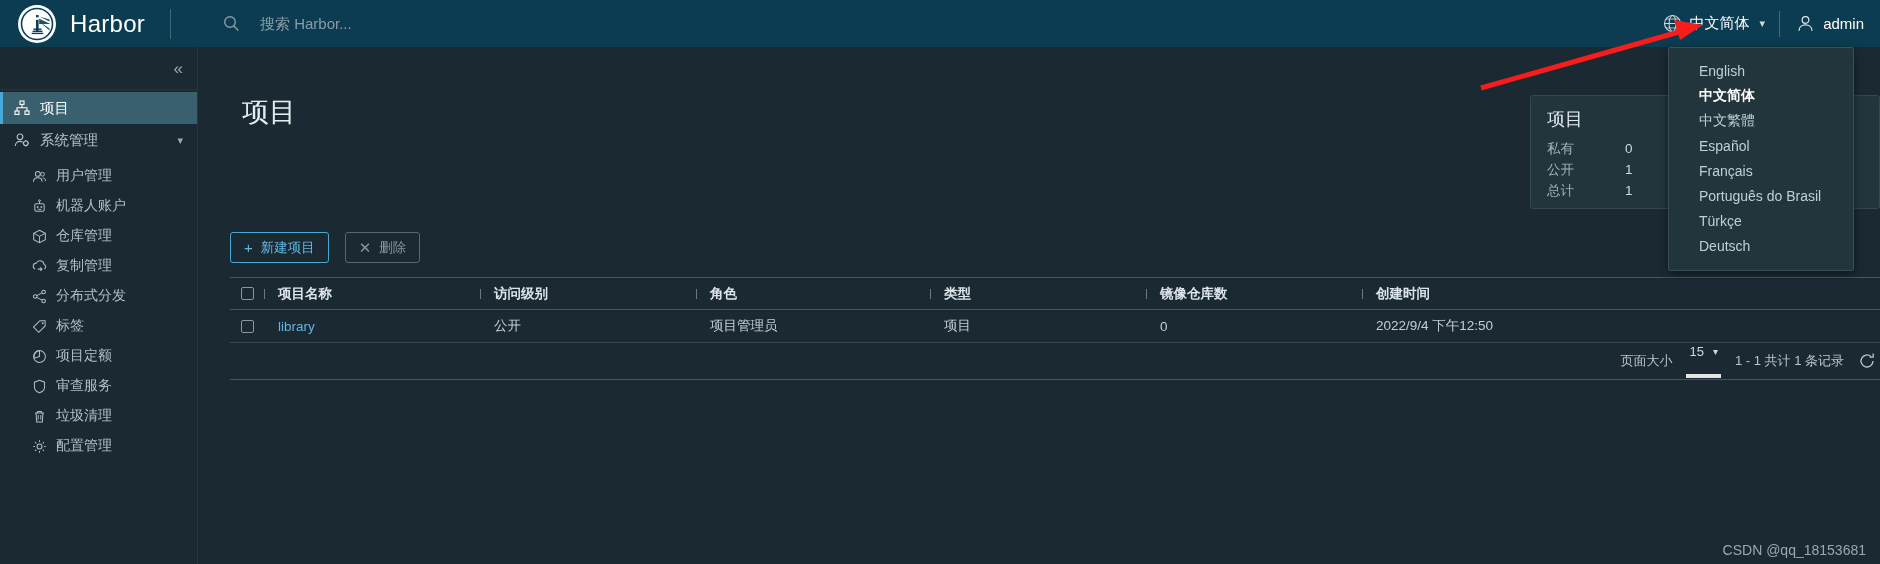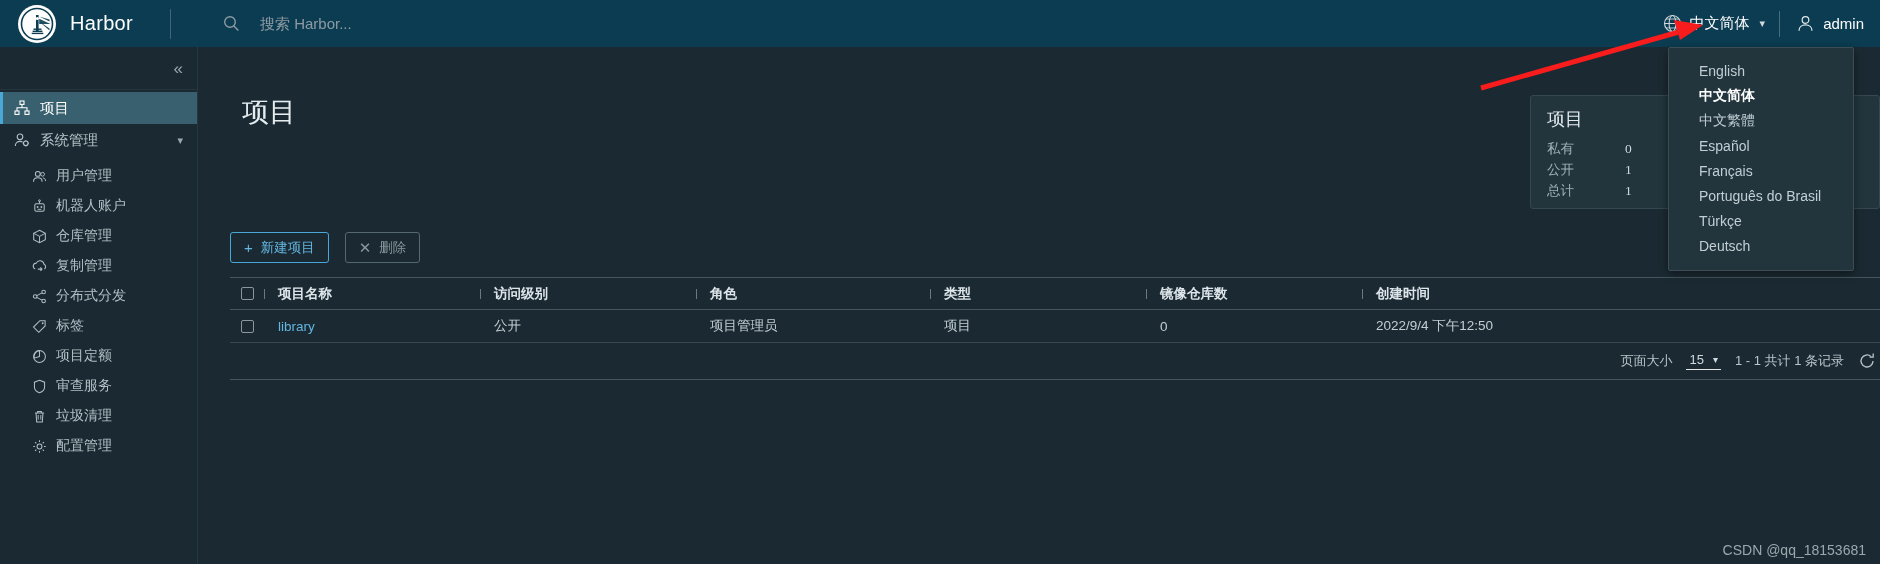--- a/index.html
+++ b/index.html
@@ -19,21 +19,21 @@
     color: #ffffff;
   }
   .brand { display: flex; align-items: center; padding-left: 18px; width: 160px; }
   .brand-logo {
     width: 38px; height: 38px; border-radius: 50%;
     background: #ffffff; position: relative; flex: none;
     overflow: hidden;
   }
   .brand-logo svg { display: block; }
   .brand-name {
-    margin-left: 14px; font-size: 20px; letter-spacing: .3px; color: #fff;
+    margin-left: 14px; font-size: 24px; letter-spacing: .3px; color: #fff;
     white-space: nowrap;
   }
   .hdr-divider {
     width: 1px; height: 30px; background: rgba(255,255,255,.22);
     margin: 0 0 0 10px;
   }
   .search-wrap {
     display: flex; align-items: center; gap: 20px;
     margin-left: 52px; color: #8d9ba3; font-size: 15px;
   }
@@ -98,21 +98,21 @@
   }
 
   
   .cards { position: absolute; right: 0px; top: 48px; display: flex; gap: 22px; }
   .card {
     width: 164px; height: 114px; background: #22353d;
     border: 1px solid #35474f; border-radius: 3px;
     padding: 11px 16px 0 16px;
   }
   .card h3 { font-size: 18px; font-weight: normal; color: #e2eaef; margin-bottom: 7px; }
-  .card-row { display: flex; font-size: 13.5px; color: #9fb0b9; line-height: 21px; font-family: Liberation Serif, serif; }
+  .card-row { display: flex; font-size: 13.5px; color: #9fb0b9; line-height: 21px; }
   .card-row .lbl { width: 78px; }
   .card-row .val { color: #cdd9df; }
 
   
   .btn-row { position: absolute; left: 32px; top: 185px; display: flex; gap: 16px; }
   .btn {
     height: 31px; padding: 0 13px; display: flex; align-items: center; gap: 8px;
     border-radius: 3px; font-size: 13.5px; cursor: pointer; background: transparent;
     white-space: nowrap;
   }
@@ -148,21 +148,21 @@
   .c-time  { width: 300px; }
   .link { color: #63b6e0; cursor: pointer; }
 
   .t-foot {
     display: flex; align-items: center; justify-content: flex-end;
     height: 37px; font-size: 13px; color: #b9c5cb; gap: 14px;
     border-bottom: 1px solid #46555d; padding-right: 4px;
   }
   .pgsize {
     display: flex; align-items: center; gap: 9px; cursor: pointer;
-    border-bottom: 1px solid #e5e5e5; padding: 0 3px 2px 3px; color: #cfd9de;
+    border-bottom: 4px solid #e5e5e5; padding: 0 3px 15px 3px; color: #cfd9de;
   }
   .pgsize .caret2 { font-size: 10px; }
   .refresh { color: #b9c5cb; cursor: pointer; display: flex; align-items: center; }
 
   
   .lang-menu {
     position: absolute; left: 1668px; top: 47px; width: 186px;
     background: #22353d; border: 1px solid #3c4d56; border-radius: 2px;
     padding: 10px 0 12px 0; z-index: 40;
     box-shadow: 0 3px 10px rgba(0,0,0,.45);

